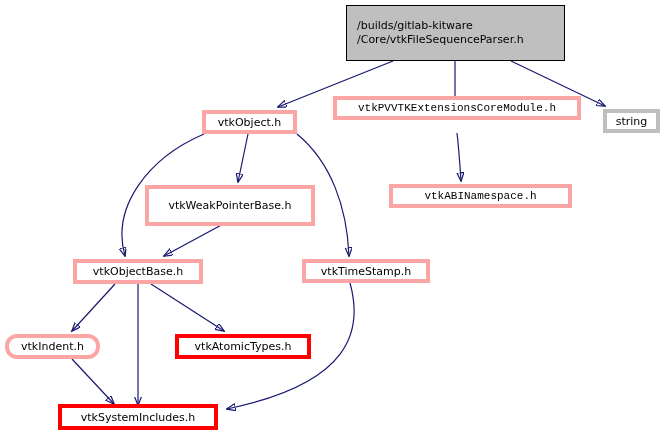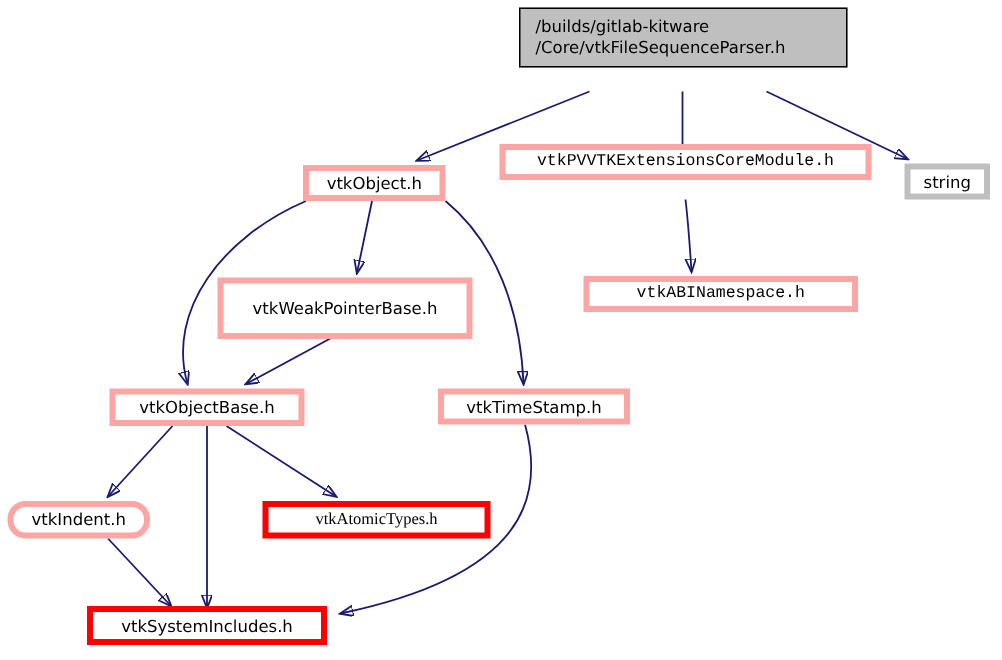--- a/index.html
+++ b/index.html
@@ -35,39 +35,39 @@
     color: #000000;
     font-size: 11px;
     line-height: 13px;
     display: flex;
     align-items: center;
     justify-content: center;
     white-space: nowrap;
     text-align: center;
   }
   .node-main {
-    left: 346px; top: 5px; width: 219px; height: 40px;
+    left: 346px; top: 5px; width: 219px; height: 56px;
     background: #bfbfbf;
     border: 1px solid #000000;
     flex-direction: column;
     align-items: flex-start;
     justify-content: center;
     padding-left: 10px;
     text-align: left;
   }
   .node-main span { display: block; line-height: 14px; }
   .node-vtkobject        { left: 202px; top: 110px; width: 95px;  height: 24px; }
   .node-pvmodule         { left: 333px; top: 96px; width: 248px; height: 24px; font-family: Liberation Mono, monospace; }
   .node-string           { left: 603px; top: 109px; width: 57px;  height: 24px; border-color: #bfbfbf; }
   .node-weakpointer      { left: 145px; top: 185px; width: 170px; height: 41px; }
   .node-abinamespace     { left: 389px; top: 184px; width: 183px; height: 24px; font-family: Liberation Mono, monospace; }
   .node-objectbase       { left: 73px;  top: 259px; width: 130px; height: 25px; text-align: center; }
-  .node-timestamp        { left: 292px; top: 259px; width: 128px; height: 24px; }
+  .node-timestamp        { left: 302px; top: 259px; width: 128px; height: 24px; }
   .node-indent           { left: 5px;   top: 334px; width: 95px;  height: 25px; border-radius: 12px; }
-  .node-atomictypes      { left: 175px; top: 334px; width: 152px; height: 25px; border-color: #ff0000; font-family: Liberation Serif, serif; }
+  .node-atomictypes      { left: 175px; top: 334px; width: 136px; height: 25px; border-color: #ff0000; }
   .node-systemincludes   { left: 58px;  top: 404px; width: 160px; height: 26px; border-color: #ff0000; }
 </style>
 </head>
 <body>
 
 <div class="canvas">
 
   <svg class="edges-layer" width="668" height="440" viewBox="0 0 668 440" xmlns="http://www.w3.org/2000/svg">
     <defs>
       <marker id="arrow" markerWidth="10" markerHeight="8" refX="8.5" refY="3.5" orient="auto" markerUnits="userSpaceOnUse">

